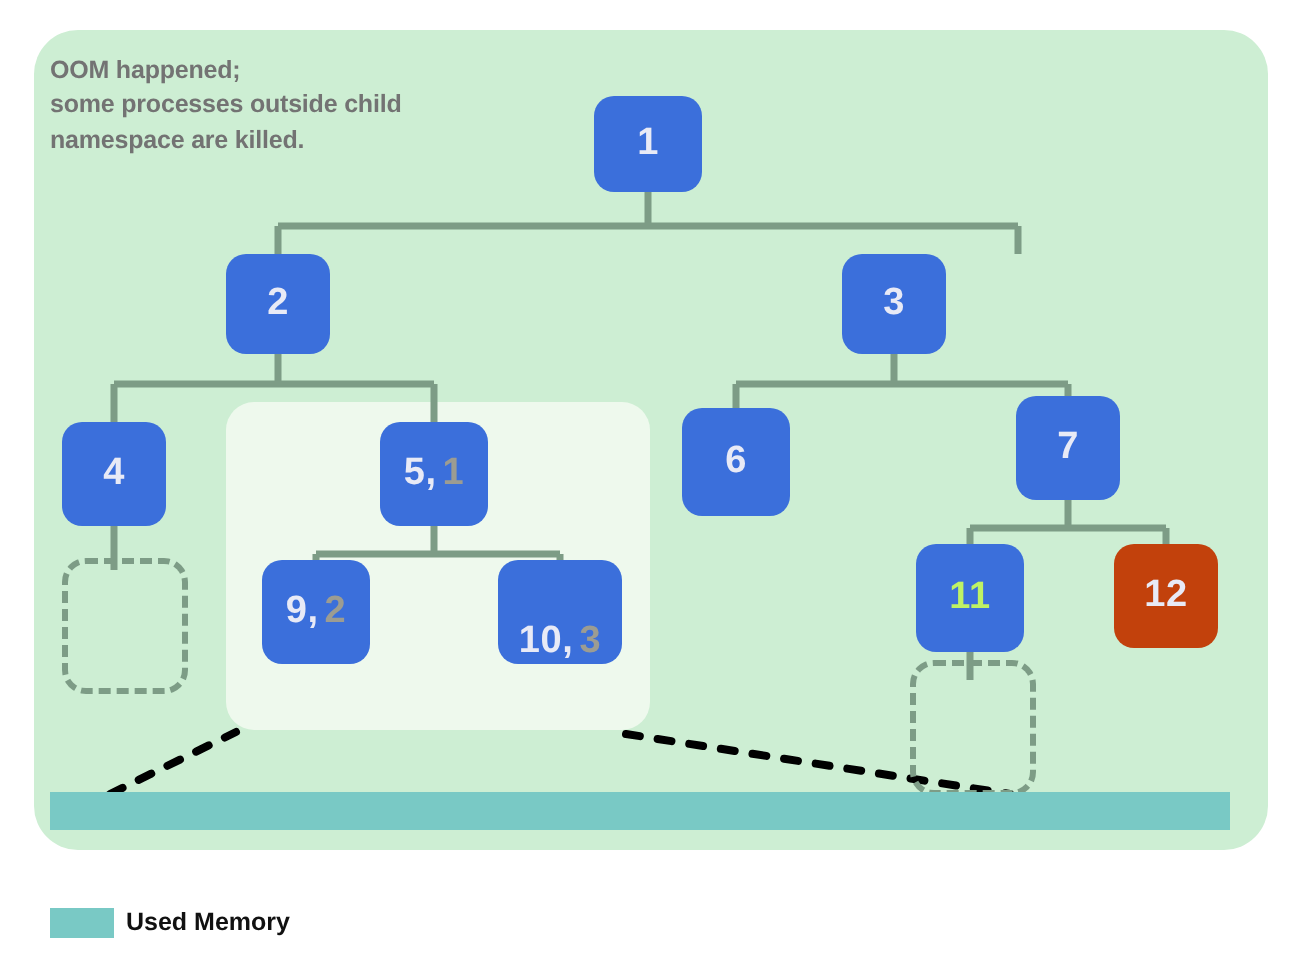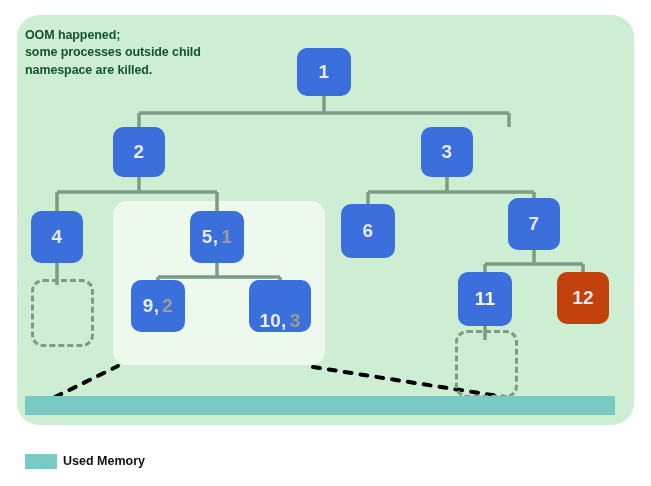--- a/index.html
+++ b/index.html
@@ -30,21 +30,21 @@
     border-radius: 22px;
   }
   
   #caption {
     position: absolute;
     left: 25px;
     top: 27px;
     width: 280px;
     font-size: 12.5px;
     font-weight: bold;
-    color: #14532d;
+    color: #737373;
     line-height: 1.38;
     white-space: pre-line;
     letter-spacing: -0.1px;
   }
   
   #ns-box {
     position: absolute;
     left: 113px;
     top: 201px;
     width: 212px;
@@ -173,21 +173,21 @@
         <span>7</span>
       </div>
       <div class="node" style="left: 131px; top: 280px; width: 54px; height: 52px; background: rgb(59, 111, 219); color: rgb(232, 234, 246);">
         <span>9,</span>
         <span class="alt" style="color: rgb(156, 156, 146);">2</span>
       </div>
       <div class="node" style="left: 249px; top: 280px; width: 62px; height: 52px; background: rgb(59, 111, 219); color: rgb(232, 234, 246); align-items: flex-end;">
         <span>10,</span>
         <span class="alt" style="color: rgb(156, 156, 146);">3</span>
       </div>
-      <div class="node" style="left: 458px; top: 272px; width: 54px; height: 54px; background: rgb(59, 111, 219); color: #fef9c3;">
+      <div class="node" style="left: 458px; top: 272px; width: 54px; height: 54px; background: rgb(59, 111, 219); color: #bef264;">
         <span>11</span>
       </div>
       <div class="node" style="left: 557px; top: 272px; width: 52px; height: 52px; background: #c2410c; color: rgb(232, 234, 246);">
         <span>12</span>
       </div>
     </div>
   <div id="ghosts-layer">
       <div class="ghost" style="left: 31px; top: 279px; width: 57px; height: 62px; border-color: rgb(125, 156, 134);"></div>
       <div class="ghost" style="left: 455px; top: 330px; width: 57px; height: 62px; border-color: rgb(125, 156, 134);"></div>
     </div>

